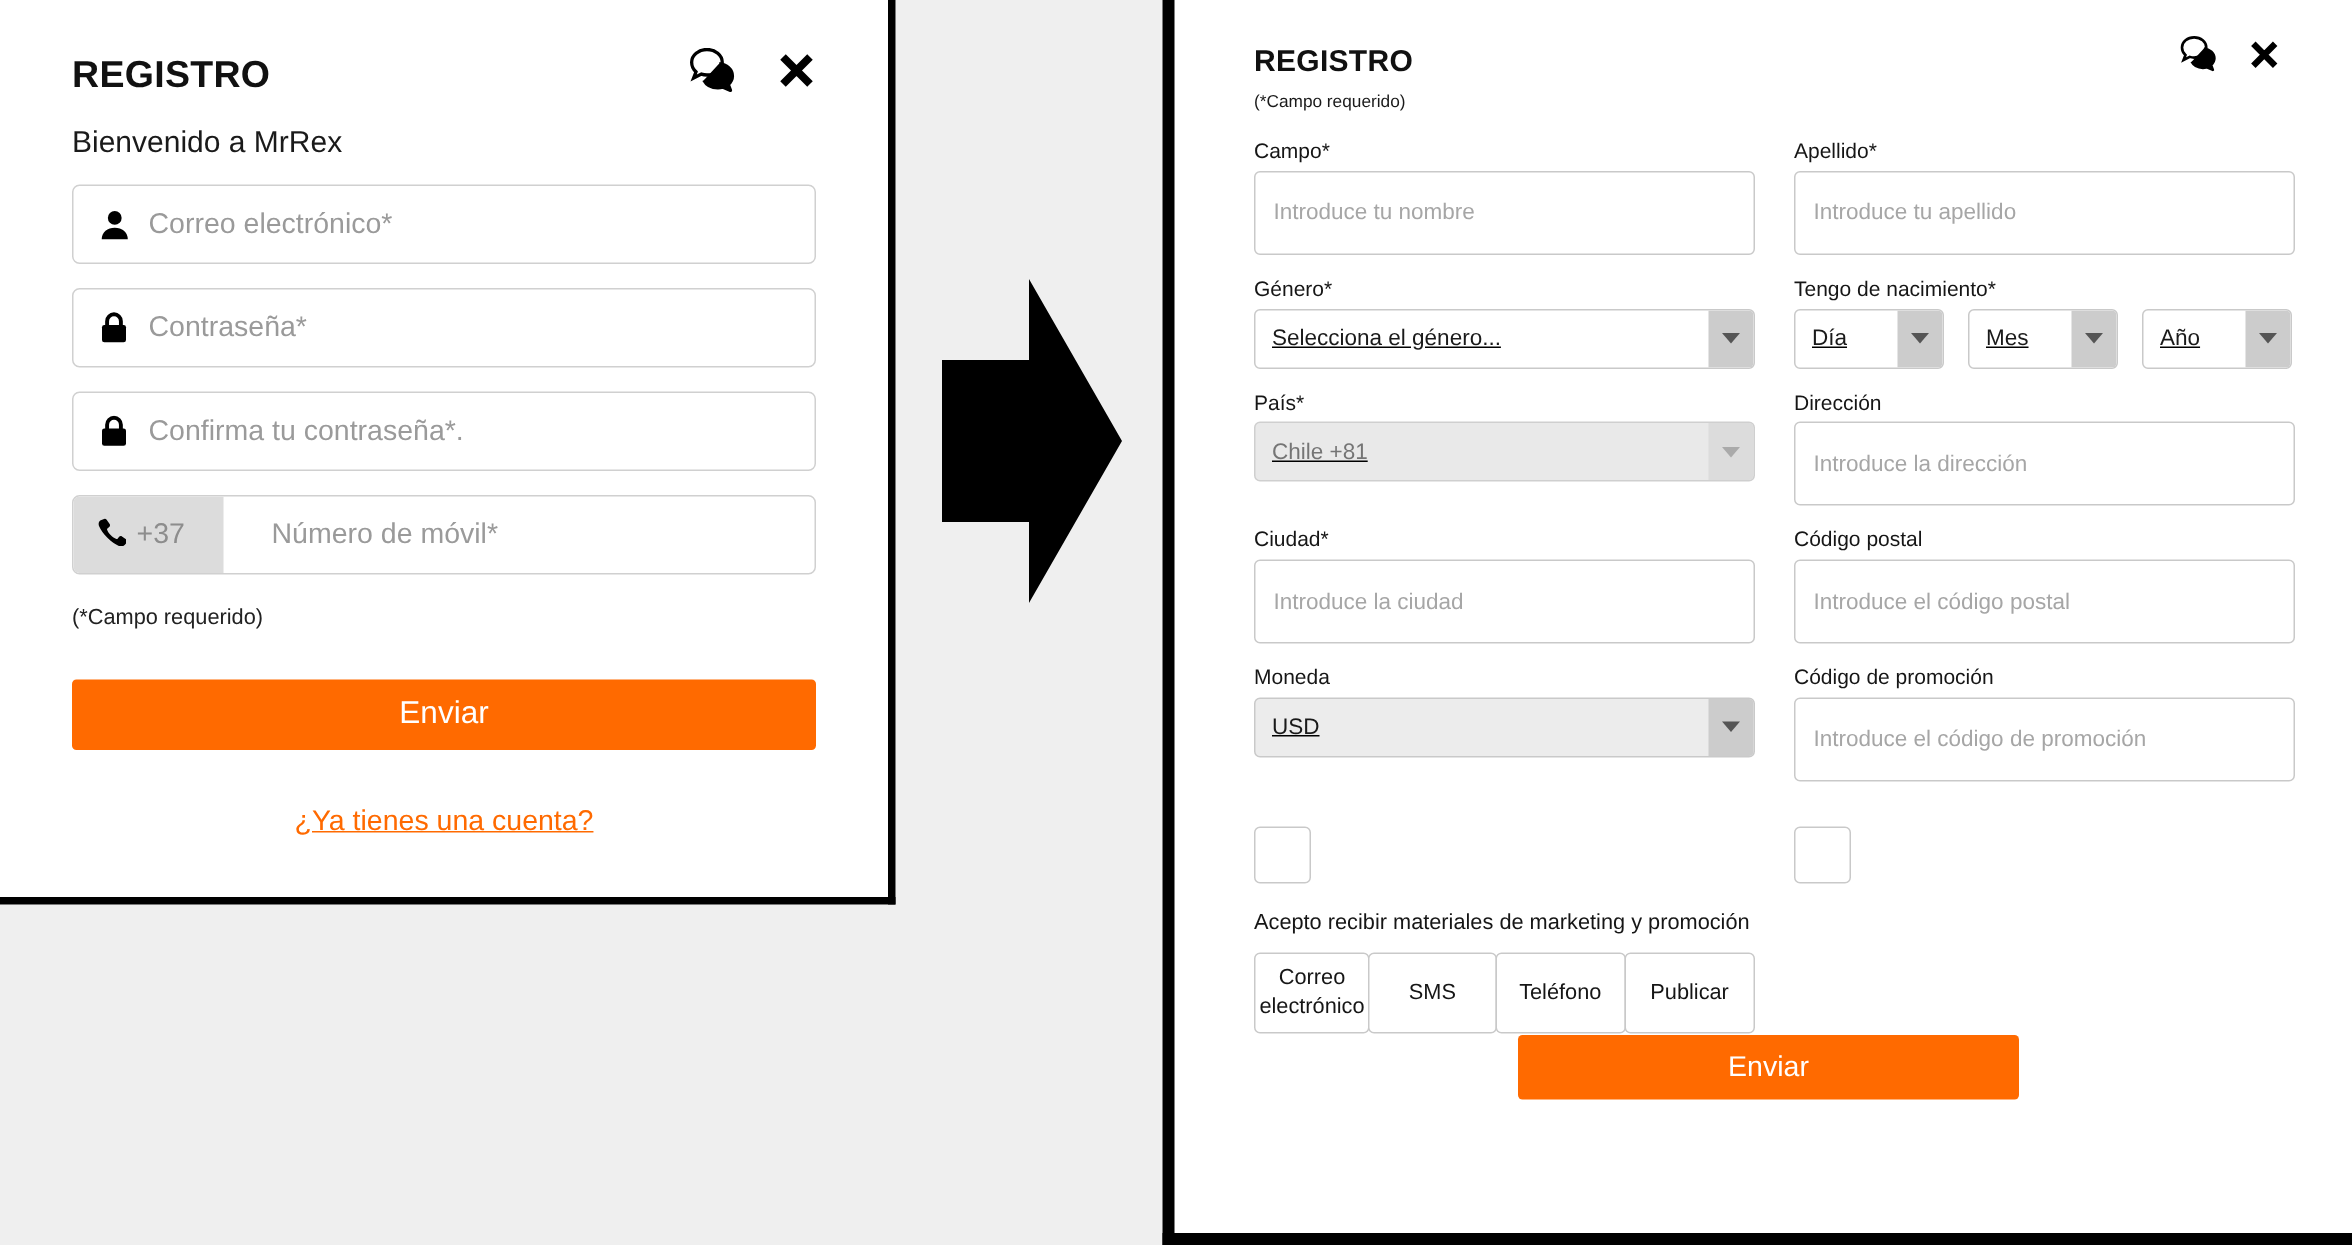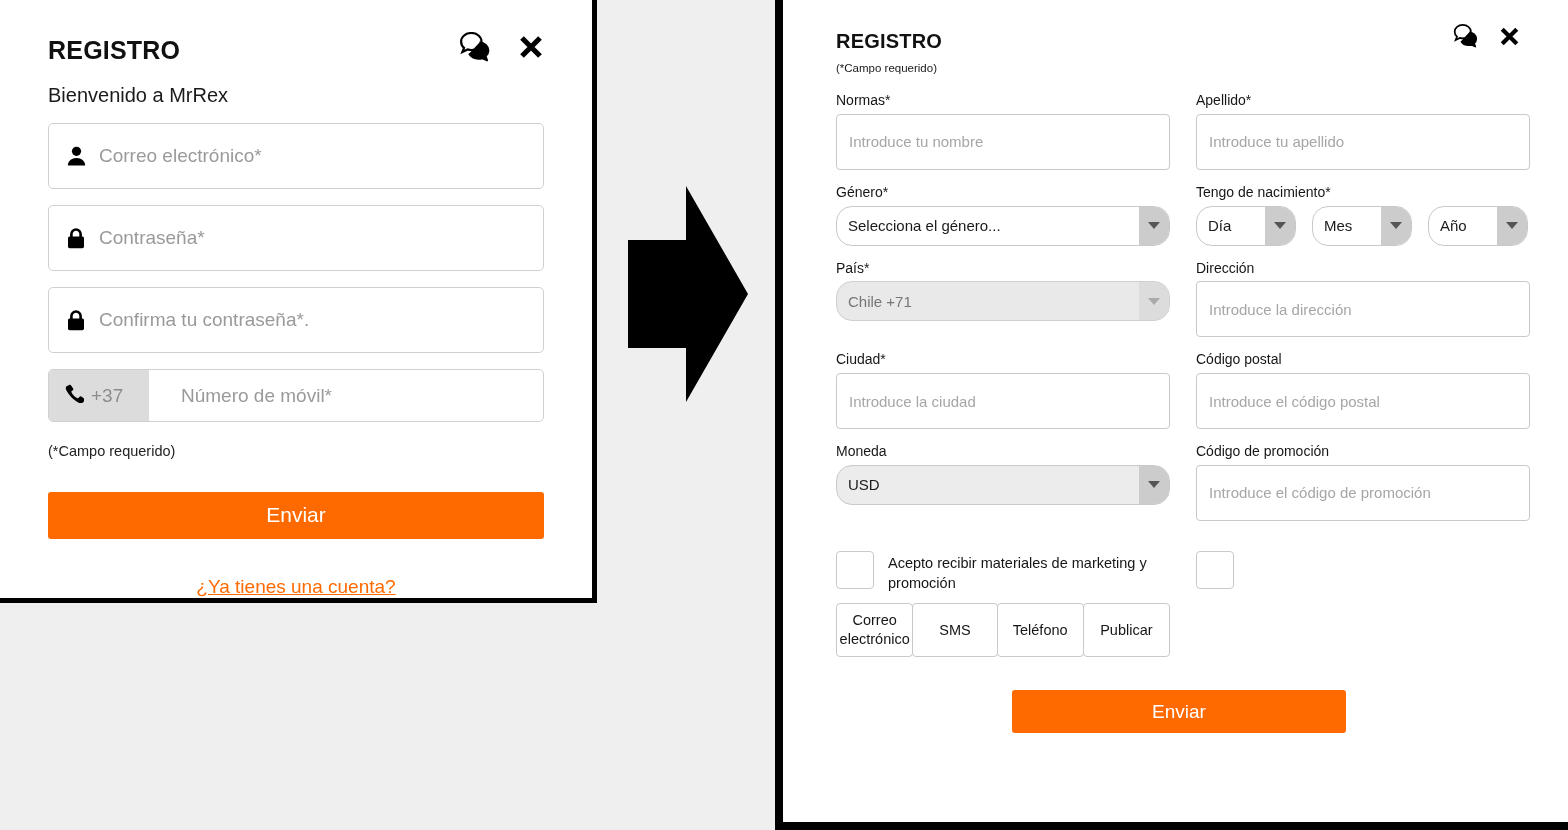--- a/index.html
+++ b/index.html
@@ -32,21 +32,21 @@
   .hdr-icons { display: flex; align-items: center; gap: 25px; margin-top: -6px; }
   .icon-chat { width: 34px; height: 30px; display: block; }
   .icon-close { width: 26px; height: 26px; display: block; }
 
   .lp-welcome {
     font-size: 20px; color: #1a1a1a; margin: 20px 0 16px 0; line-height: 1.2;
   }
 
   .lp-field {
     margin-top: 16px;
-    height: 66px;
+    height: 53px;
     border: 1px solid #d0d0d0;
     border-radius: 5px;
     display: flex;
     align-items: center;
     background: #fff;
   }
   .lp-field .fi {
     width: 22px; margin-left: 16px; margin-right: 12px;
     display: flex; align-items: center; justify-content: center;
     flex: 0 0 auto;
@@ -141,24 +141,25 @@
     background: #fff;
     font-size: 15px; color: #1a1a1a;
     padding: 0 12px;
     font-family: "Liberation Sans", sans-serif;
     outline: none;
   }
   .txtinput::placeholder { color: #a6a6a6; }
 
   .selbox {
     width: 100%; height: 40px;
-    border: 1px solid #c9c9c9; border-radius: 16px;
+    border: 1px solid #c9c9c9; border-radius: 4px;
     background: #fff;
     display: flex; align-items: stretch; overflow: hidden;
     cursor: pointer;
+    text-decoration: underline;
   }
   .selbox .selval {
     flex: 1 1 auto; display: flex; align-items: center;
     padding: 0 11px; font-size: 15px; color: #1a1a1a;
     white-space: nowrap; overflow: hidden;
   }
   .selbox .selbtn {
     flex: 0 0 auto; width: 30px; background: #cccccc;
     display: flex; align-items: center; justify-content: center;
   }
@@ -178,21 +179,21 @@
   .selbox.filled .selval { color: #1a1a1a; }
 
   .date-row { display: flex; gap: 16px; }
   .date-sel { width: 100px; }
 
   
   .chk-section {
     display: grid; grid-template-columns: 334px 334px; column-gap: 26px;
     margin-top: 30px;
   }
-  .chk-row { display: flex; align-items: flex-start; gap: 14px; }
+  .chk-row { display: flex; align-items: flex-start; gap: 14px; flex-direction: column; }
   .chkbox {
     width: 38px; height: 38px; flex: 0 0 auto;
     border: 1px solid #c9c9c9; border-radius: 4px; background: #fff;
     cursor: pointer;
   }
   .chk-text { font-size: 14.5px; color: #161616; line-height: 1.38; padding-top: 2px; }
 
   .pref-btns { display: flex; margin-top: 10px; }
   .pref-btn {
     border: 1px solid #c9c9c9;
@@ -324,21 +325,21 @@
               <path d="M4 4 L22 22 M22 4 L4 22" stroke="#000" stroke-width="5.2" stroke-linecap="butt"></path>
             </svg>
           </span>
         </div>
       </div>
 
       <div class="rp-req">(*Campo requerido)</div>
 
       <div class="grid2">
         <div class="fld">
-          <label class="fld-label">Normas*</label>
+          <label class="fld-label">Campo*</label>
           <input class="txtinput" type="text" placeholder="Introduce tu nombre" style="">
         </div>
         <div class="fld">
           <label class="fld-label">Apellido*</label>
           <input class="txtinput" type="text" placeholder="Introduce tu apellido" style="">
         </div>
       </div>
 
       <div class="grid2 rowgap">
         <div class="fld">
@@ -372,21 +373,21 @@
                 </span>
             </div>
           </div>
         </div>
       </div>
 
       <div class="grid2 rowgap">
         <div class="fld">
           <label class="fld-label">País*</label>
           <div class="selbox disabled">
-            <span class="selval">Chile +71</span>
+            <span class="selval">Chile +81</span>
             <span class="selbtn">
                 <i class="caret light"></i>
               </span>
           </div>
         </div>
         <div class="fld">
           <label class="fld-label">Dirección</label>
           <input class="txtinput" type="text" placeholder="Introduce la dirección" style="">
         </div>
       </div>

